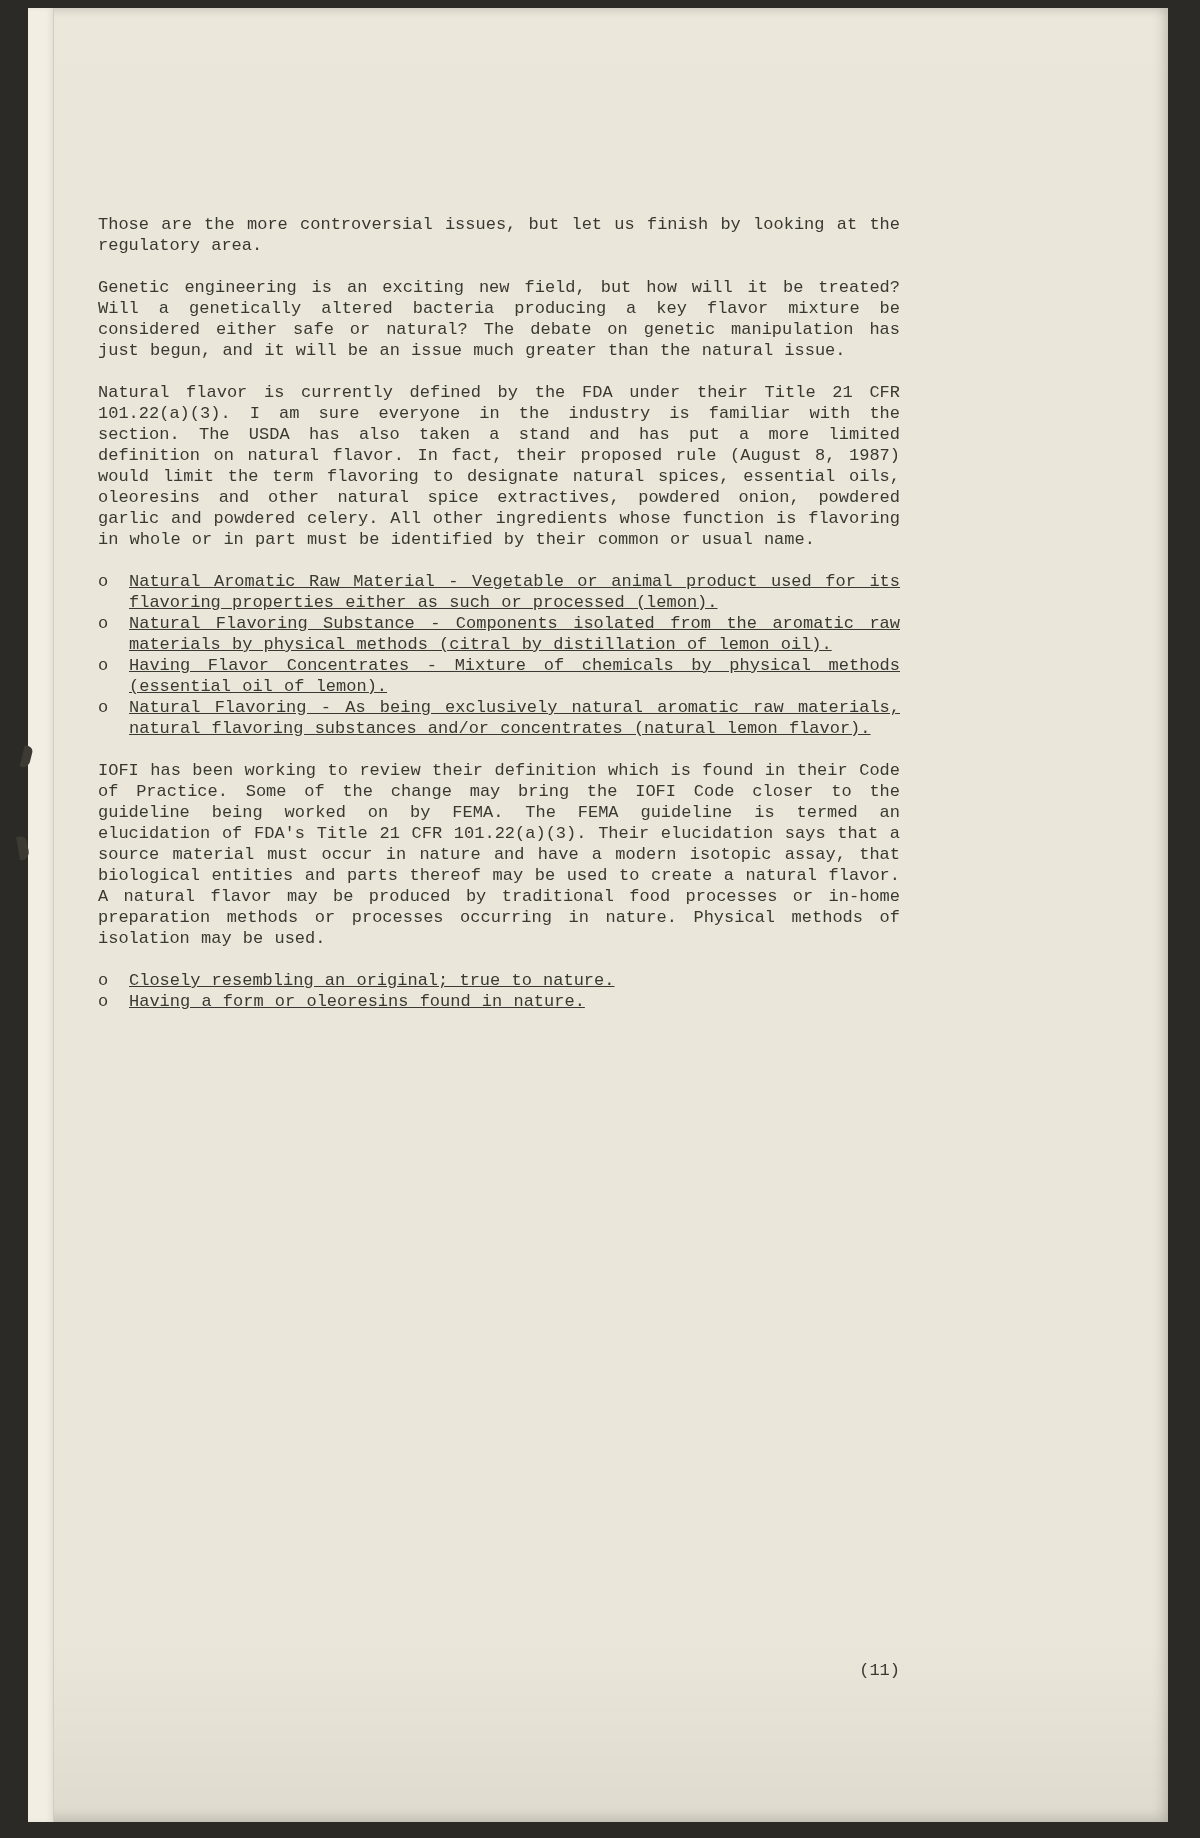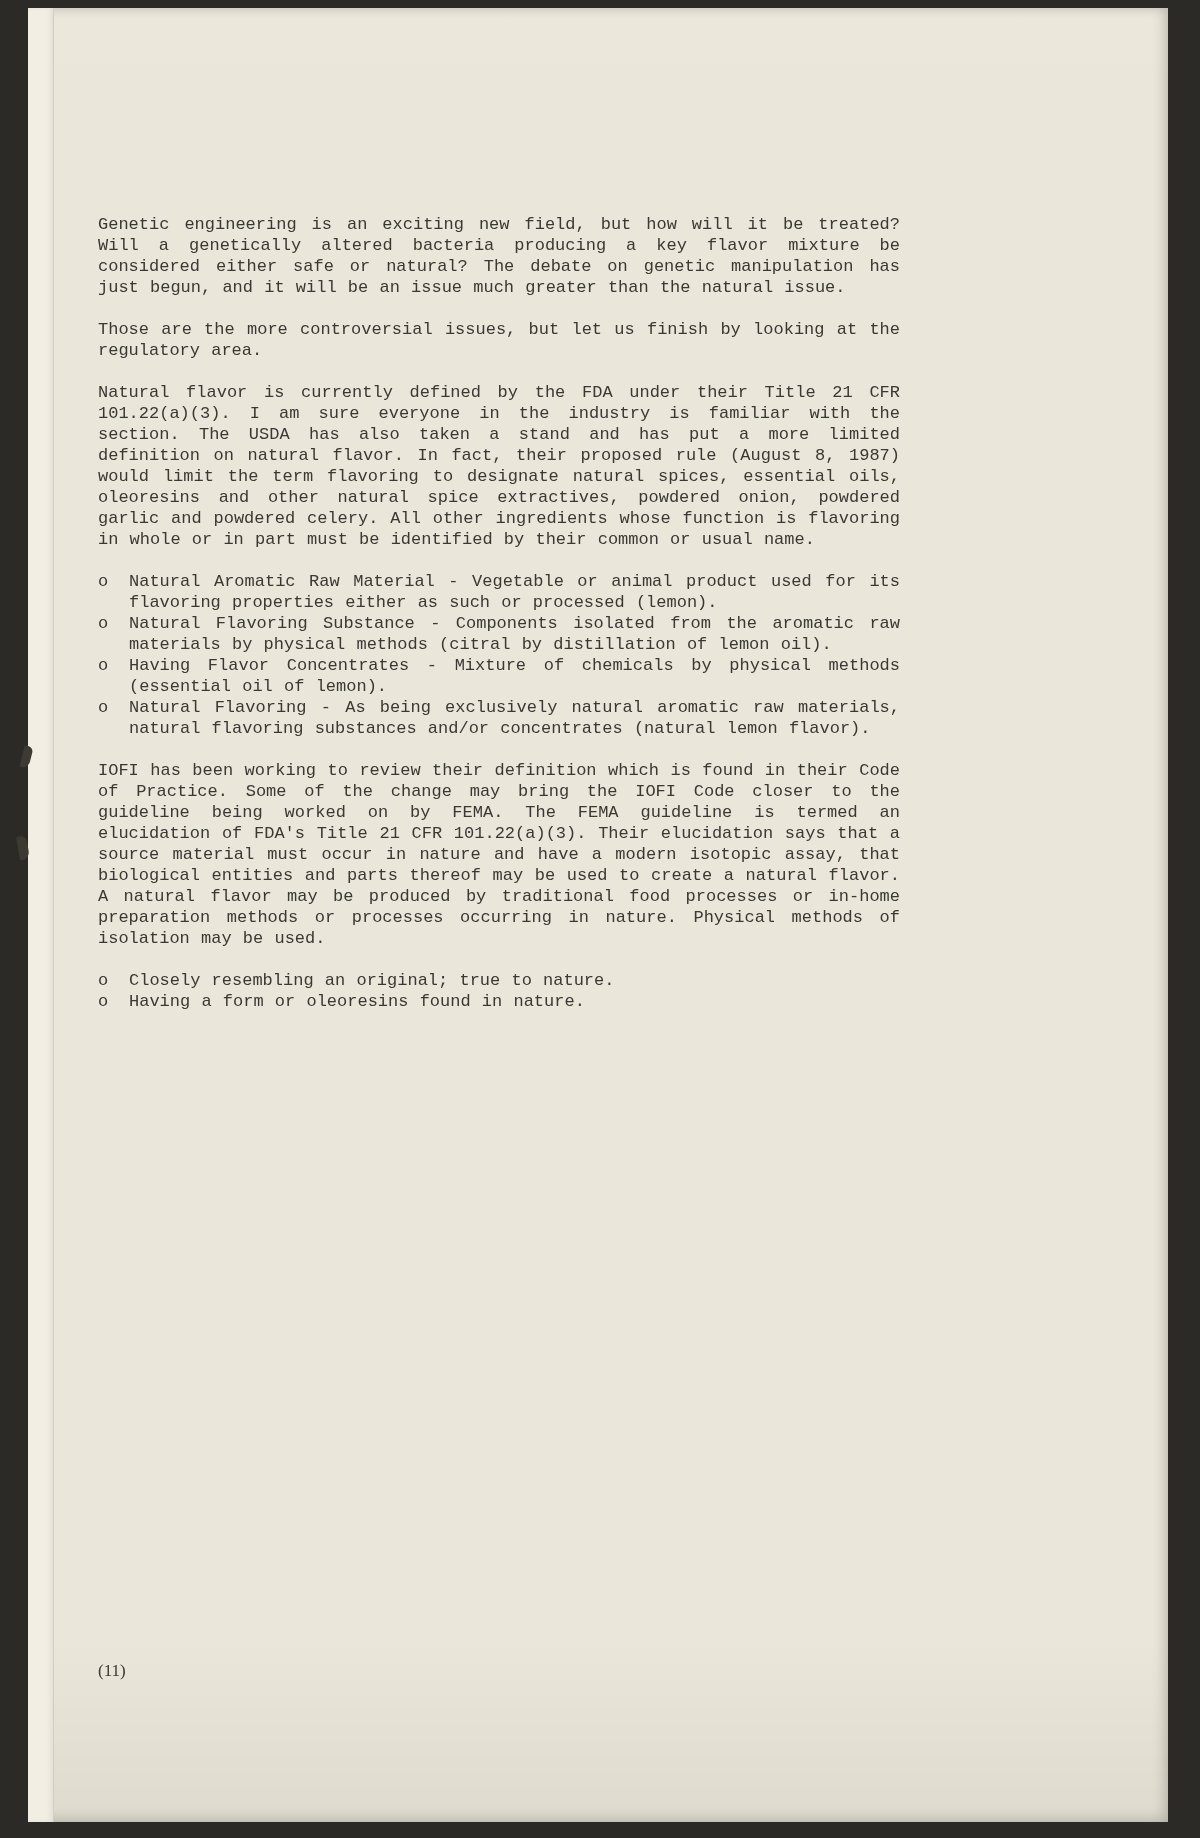--- a/index.html
+++ b/index.html
@@ -73,43 +73,43 @@
     align-items:flex-start;
   }
   .list-item .marker{
     flex:0 0 31px;
     text-align:left;
   }
   .list-item .item-text{
     flex:1 1 auto;
     text-align:justify;
     word-spacing:1px;
+    text-decoration:underline;
   }
   .footer{
     position:absolute;
     left:70px;top:1652px;
     width:802px;
-    text-align:left;
+    text-align:right;
     color:var(--ink);
     font-size:17px;
     line-height:21px;
-    font-family:Liberation Serif, serif;
   }
 </style>
 </head>
 <body>
 
 <div class="paper">
   <div class="binding-edge">
     <div class="staple staple-1"></div>
     <div class="staple staple-2"></div>
   </div>
   <div class="text-column">
+      <p class="para">Those are the more controversial issues, but let us finish by looking at the regulatory area.</p>
       <p class="para">Genetic engineering is an exciting new field, but how will it be treated? Will a genetically altered bacteria producing a key flavor mixture be considered either safe or natural?  The debate on genetic manipulation has just begun, and it will be an issue much greater than the natural issue.</p>
-      <p class="para">Those are the more controversial issues, but let us finish by looking at the regulatory area.</p>
       <p class="para">Natural flavor is currently defined by the FDA under their Title 21 CFR 101.22(a)(3).  I am sure everyone in the industry is familiar with the section.  The USDA has also taken a stand and has put a more limited definition on natural flavor.  In fact, their proposed rule (August 8, 1987) would limit the term flavoring to designate natural spices, essential oils, oleoresins and other natural spice extractives, powdered onion, powdered garlic and powdered celery.  All other ingredients whose function is flavoring in whole or in part must be identified by their common or usual name.</p>
       <div class="list">
         <div class="list-item">
           <span class="marker">o</span>
           <span class="item-text">Natural Aromatic Raw Material - Vegetable or animal product used for its flavoring properties either as such or processed (lemon).</span>
         </div>
         <div class="list-item">
           <span class="marker">o</span>
           <span class="item-text">Natural Flavoring Substance - Components isolated from the aromatic raw materials by physical methods (citral by distillation of lemon oil).</span>
         </div>

